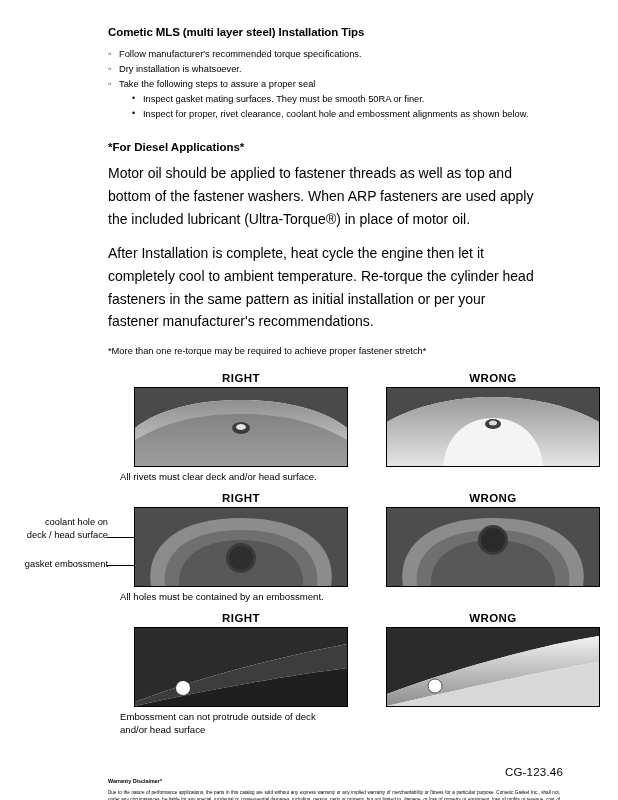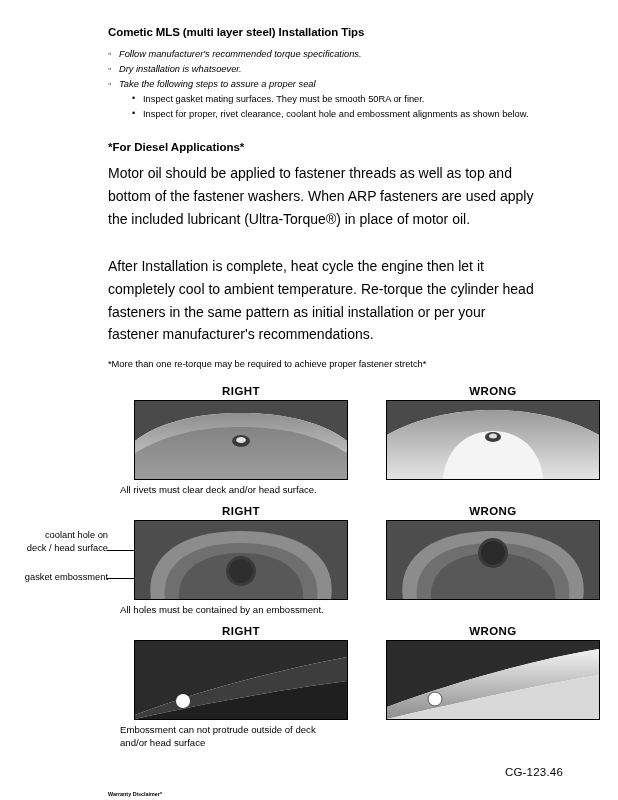--- a/index.html
+++ b/index.html
@@ -29,21 +29,20 @@
     font-weight: bold;
     margin: 0 0 9px 68px;
     letter-spacing: -0.1px;
   }
   .bullets {
     margin: 0 0 0 68px;
     padding: 0;
     list-style: none;
     font-size: 9.3px;
     line-height: 1.62;
-    font-style: italic;
   }
   .bullets > li {
     position: relative;
     padding-left: 11px;
   }
   .bullets > li::before {
     content: "\25E6";
     position: absolute;
     left: 0;
     top: -1px;
@@ -72,21 +71,21 @@
     font-weight: bold;
     margin: 19px 0 9px 68px;
   }
   p.para {
     margin: 0 0 0 68px;
     font-size: 14px;
     line-height: 1.62;
     max-width: 430px;
   }
   p.para + p.para {
-    margin-top: 25px;
+    margin-top: 12px;
   }
   p.note {
     margin: 13px 0 0 68px;
     font-size: 9.3px;
   }
 
   
   .figures {
     margin-top: 16px;
     margin-left: 68px;

